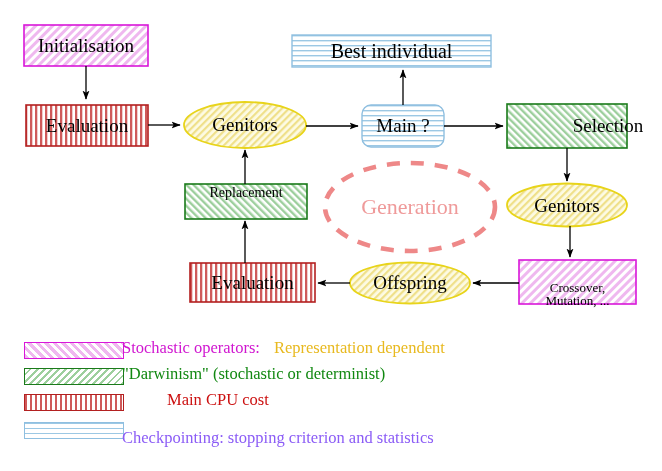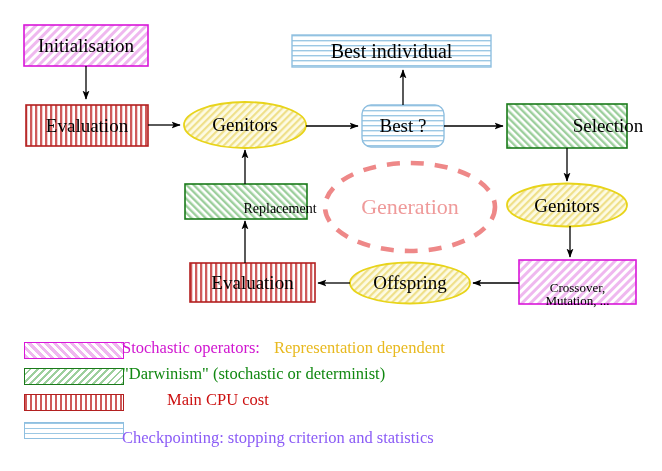--- a/index.html
+++ b/index.html
@@ -100,28 +100,28 @@
 
   <div class="node" style="left:292px;top:35px;width:199px;height:32px;border-radius:6px;">
     <span class="n-label" style="font-size:20px;">Best individual</span>
   </div>
 
   <div class="node" style="left:184px;top:102px;width:122px;height:46px;">
     <span class="n-label" style="font-size:19px;">Genitors</span>
   </div>
 
   <div class="node" style="left:362px;top:105px;width:82px;height:42px;">
-    <span class="n-label" style="font-size:19px;">Best ?</span>
+    <span class="n-label" style="font-size:19px;">Main ?</span>
   </div>
 
   <div class="node" style="left:507px;top:104px;width:120px;height:44px;margin-left:41px;">
     <span class="n-label" style="font-size:19px;">Selection</span>
   </div>
 
-  <div class="node" style="left:185px;top:192px;width:122px;height:35px;margin-left:34px;">
+  <div class="node" style="left:185px;top:176px;width:122px;height:35px;">
     <span class="n-label" style="font-size:14px;">Replacement</span>
   </div>
 
   <div class="node" style="left:325px;top:163px;width:170px;height:88px;">
     <span class="n-label" style="font-size:22px;color:#ef9a9a;">Generation</span>
   </div>
 
   <div class="node" style="left:507px;top:184px;width:120px;height:43px;">
     <span class="n-label" style="font-size:19px;">Genitors</span>
   </div>

